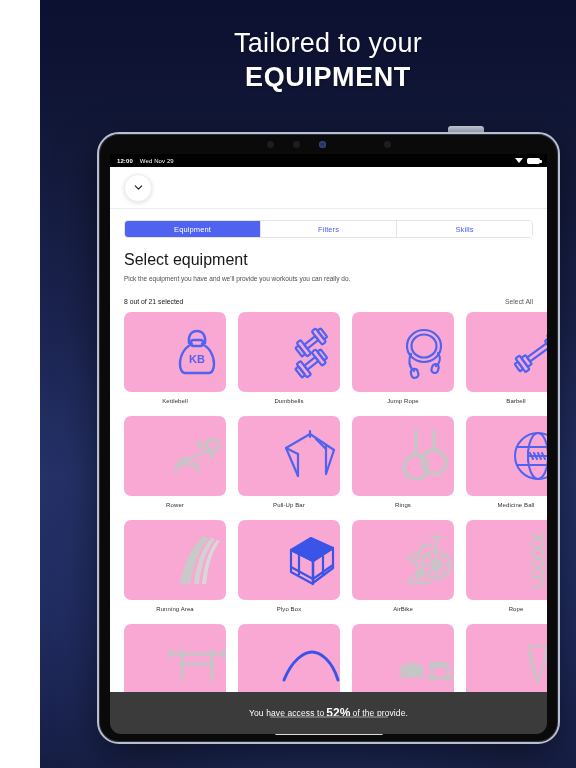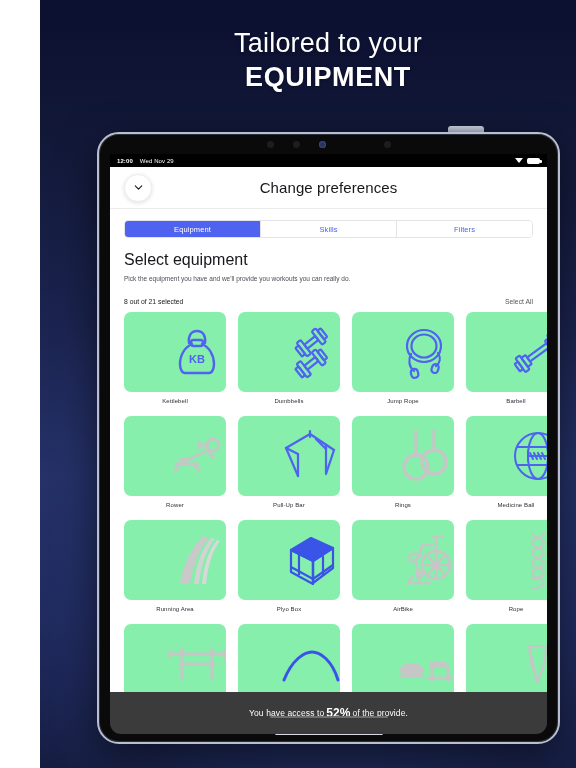--- a/index.html
+++ b/index.html
@@ -112,21 +112,21 @@
 
   
   #counter { margin-top: 15px; display: flex; align-items: baseline; justify-content: space-between; }
   #counter .cnt { font-size: 6.8px; color: #17181c; }
   #counter .selall { font-size: 6.8px; color: #55585f; }
 
   
   #grid { margin-top: 7px; display: grid; grid-template-columns: repeat(4, 1fr); column-gap: 12px; row-gap: 4px; }
   .cell { display: flex; flex-direction: column; align-items: center; }
   .card {
-    width: 100%; height: 80px; background: #86efac; border-radius: 7px;
+    width: 100%; height: 80px; background: #f9a8d4; border-radius: 7px;
     display: flex; align-items: center; justify-content: center; padding-left: 44px;
   }
   .card svg { display: block; }
   .cap { margin-top: 6px; margin-bottom: 8px; font-size: 6px; color: #2c2f36; text-align: center; letter-spacing: .1px; }
 
   
   #accessbar {
     position: absolute; left: 11px; right: 11px; bottom: 8px;
     height: 42px; background: #3b3b3b; border-radius: 0 0 11px 11px;
     display: flex; align-items: center; justify-content: center;
@@ -177,29 +177,28 @@
           </span>
         <span class="batt-ic"></span>
       </div>
 
       <div id="navbar">
         <div id="backbtn">
           <svg width="13" height="13" viewBox="0 0 24 24" fill="none" stroke="#1a1a1a" stroke-width="2" stroke-linecap="round" stroke-linejoin="round">
             <polyline points="6 9 12 15 18 9"></polyline>
           </svg>
         </div>
-        <div class="title">Change preferences</div>
       </div>
 
       <div id="content">
 
         <div id="tabs">
           <div class="tab active">Equipment</div>
+          <div class="tab">Filters</div>
           <div class="tab">Skills</div>
-          <div class="tab">Filters</div>
         </div>
 
         <div id="sectitle">Select equipment</div>
         <div id="secsub">Pick the equipment you have and we'll provide you workouts you can really do.</div>
 
         <div id="counter">
           <span class="cnt">8 out of 21 selected</span>
           <span class="selall">Select All</span>
         </div>
 

